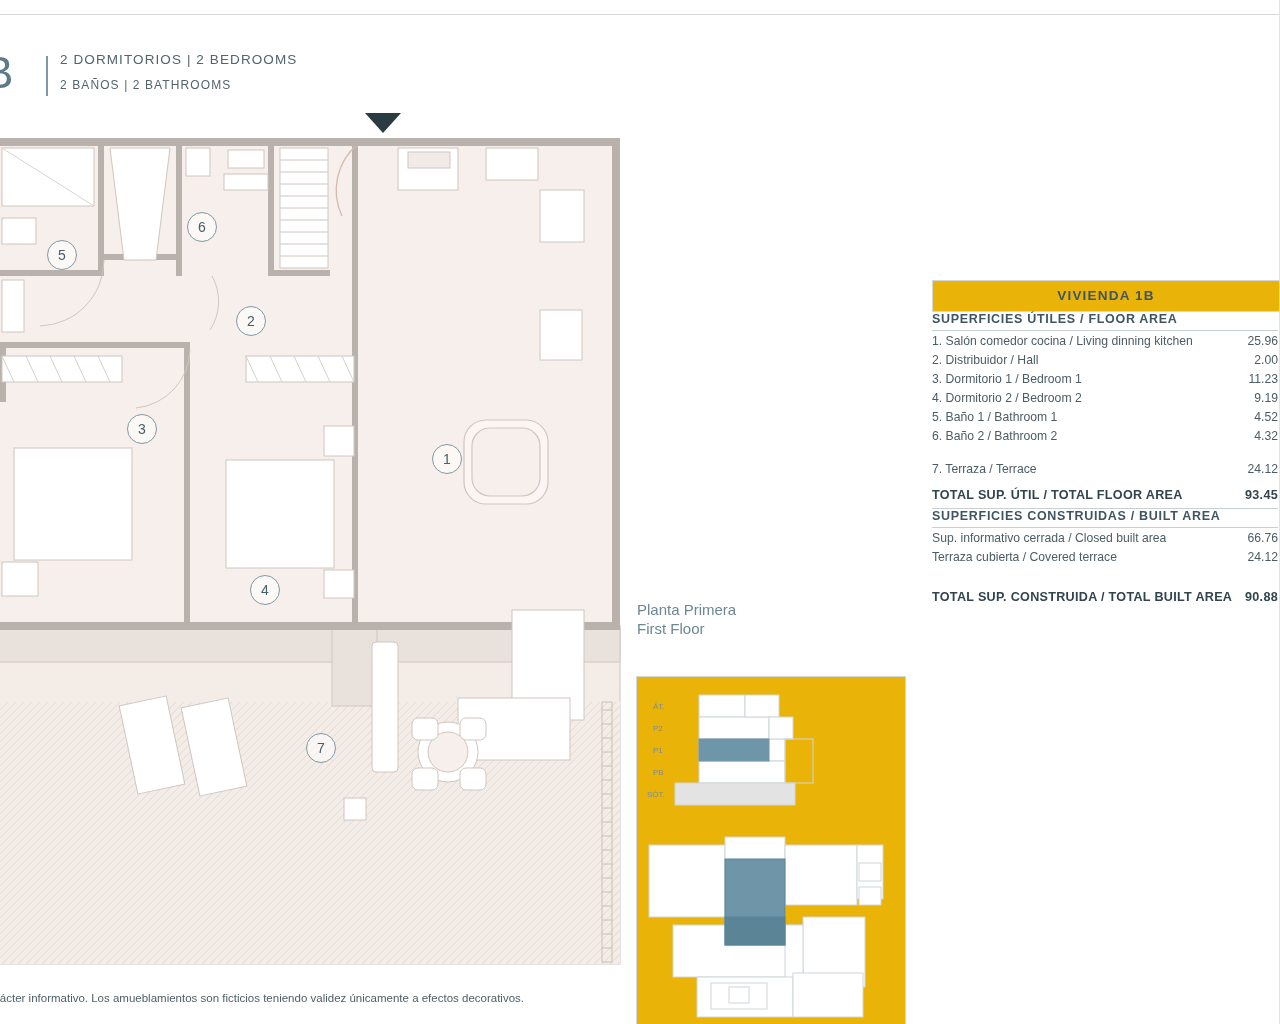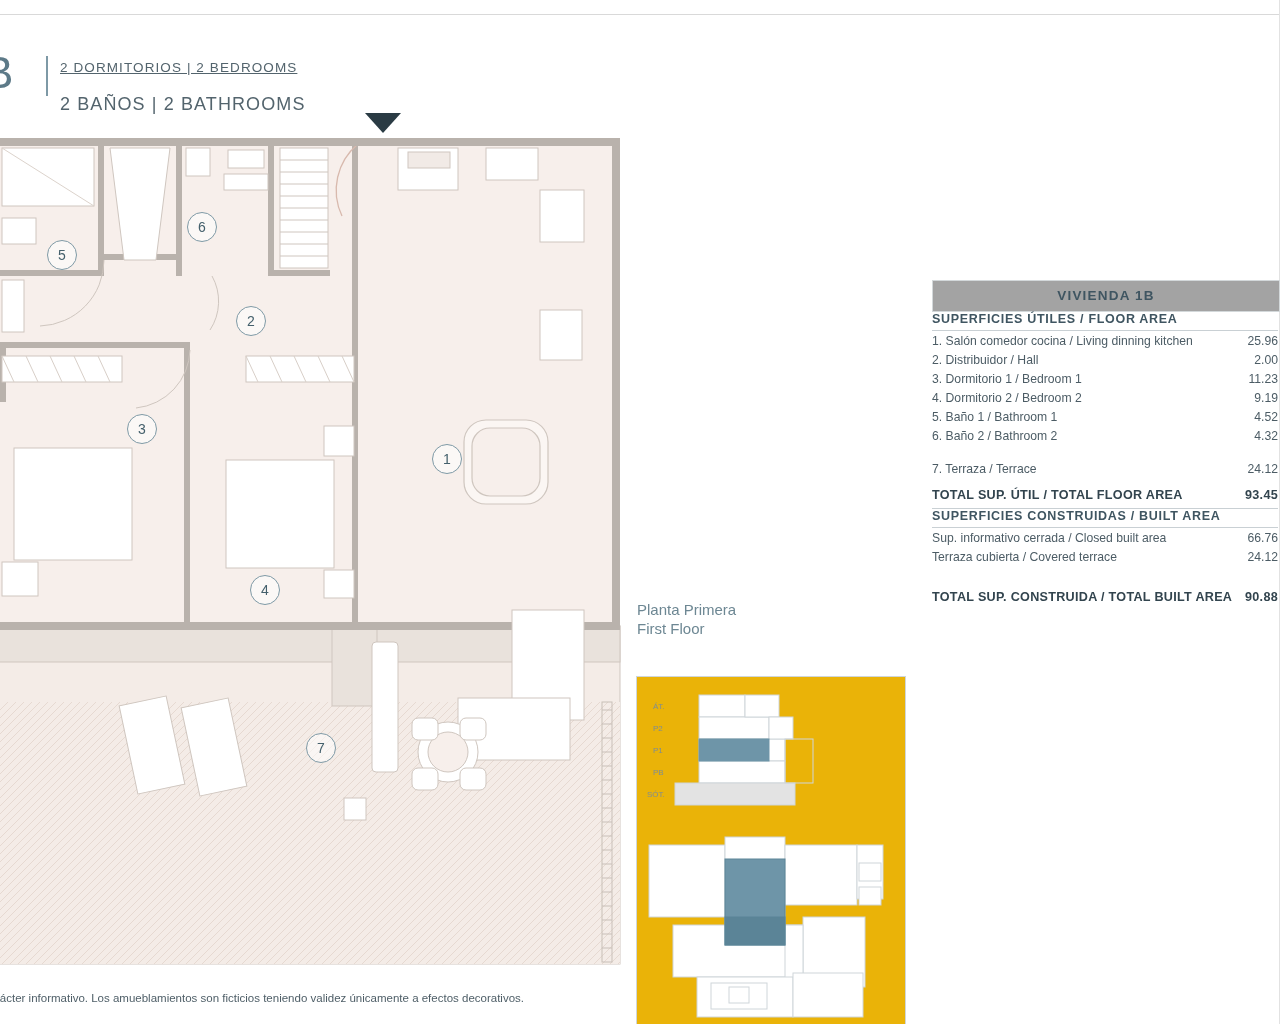--- a/index.html
+++ b/index.html
@@ -15,22 +15,22 @@
 
   
   .top-rule{position:absolute;left:0;top:14px;width:1280px;height:1px;background:#d9d9d9;}
 
   
   .hdr-letter{
     position:absolute;left:-16px;top:48px;
     font-size:44px;letter-spacing:1px;color:#5d7a88;font-weight:400;
   }
   .hdr-bar{position:absolute;left:46px;top:56px;width:2px;height:40px;background:#7e99a6;}
-  .hdr-l1{position:absolute;left:60px;top:60px;font-size:13.5px;letter-spacing:1.1px;color:#53646d;text-decoration:underline;}
-  .hdr-l2{position:absolute;left:60px;top:78px;font-size:18px;letter-spacing:1.1px;color:#53646d;margin-top:16px;}
+  .hdr-l1{position:absolute;left:60px;top:52px;font-size:13.5px;letter-spacing:1.1px;color:#53646d;}
+  .hdr-l2{position:absolute;left:60px;top:78px;font-size:12px;letter-spacing:1.1px;color:#53646d;}
 
   
   .plan{position:absolute;left:-20px;top:130px;width:645px;height:850px;}
   .plan svg{display:block;}
 
   .marker{
     position:absolute;width:28px;height:28px;border-radius:50%;
     border:1px solid #7f9aa6;color:#44606c;background:rgba(255,255,255,.55);
     font-size:14px;display:flex;align-items:center;justify-content:center;
   }
@@ -38,21 +38,21 @@
   
   .floor-label{position:absolute;left:637px;top:600px;font-size:15px;color:#6d8793;line-height:19px;}
 
   
   .keybox{position:absolute;left:636px;top:676px;width:268px;height:350px;border:1px solid #cfd6da;background:#eab308;}
   .keybox svg{display:block;}
 
   
   .panel{position:absolute;left:932px;top:280px;width:360px;}
   .panel-title{
-    border:1px solid #d3d8da;background:#a3a3a3;
+    border:1px solid #d3d8da;background:#eab308;
     text-align:center;padding:7px 0 8px;
     font-size:13.5px;letter-spacing:1.2px;color:#3f5561;font-weight:700;
     width:346px;
   }
   .sec{width:346px;}
   .sec-head{font-size:12.5px;letter-spacing:.7px;color:#3f5561;font-weight:700;padding-bottom:4px;}
   .rule{height:1px;background:#c9d0d4;width:346px;}
   .row{display:flex;justify-content:space-between;align-items:flex-end;font-size:12.2px;color:#4c5c65;padding:2.5px 0;}
   .row .lbl{white-space:nowrap;}
   .row .val{white-space:nowrap;padding-left:10px;}

